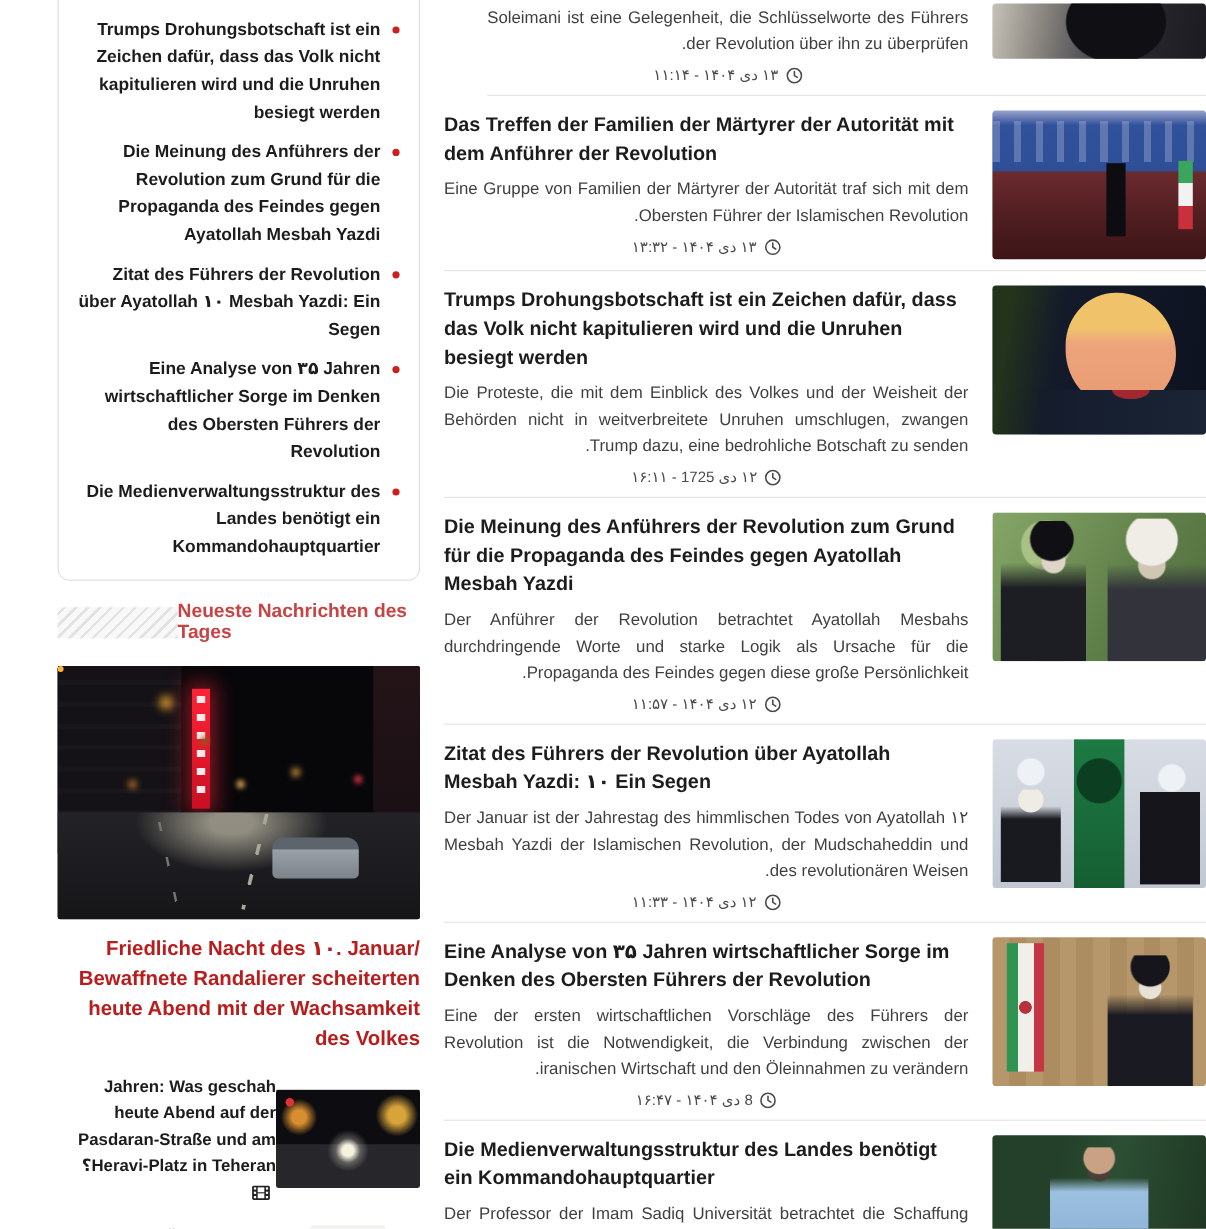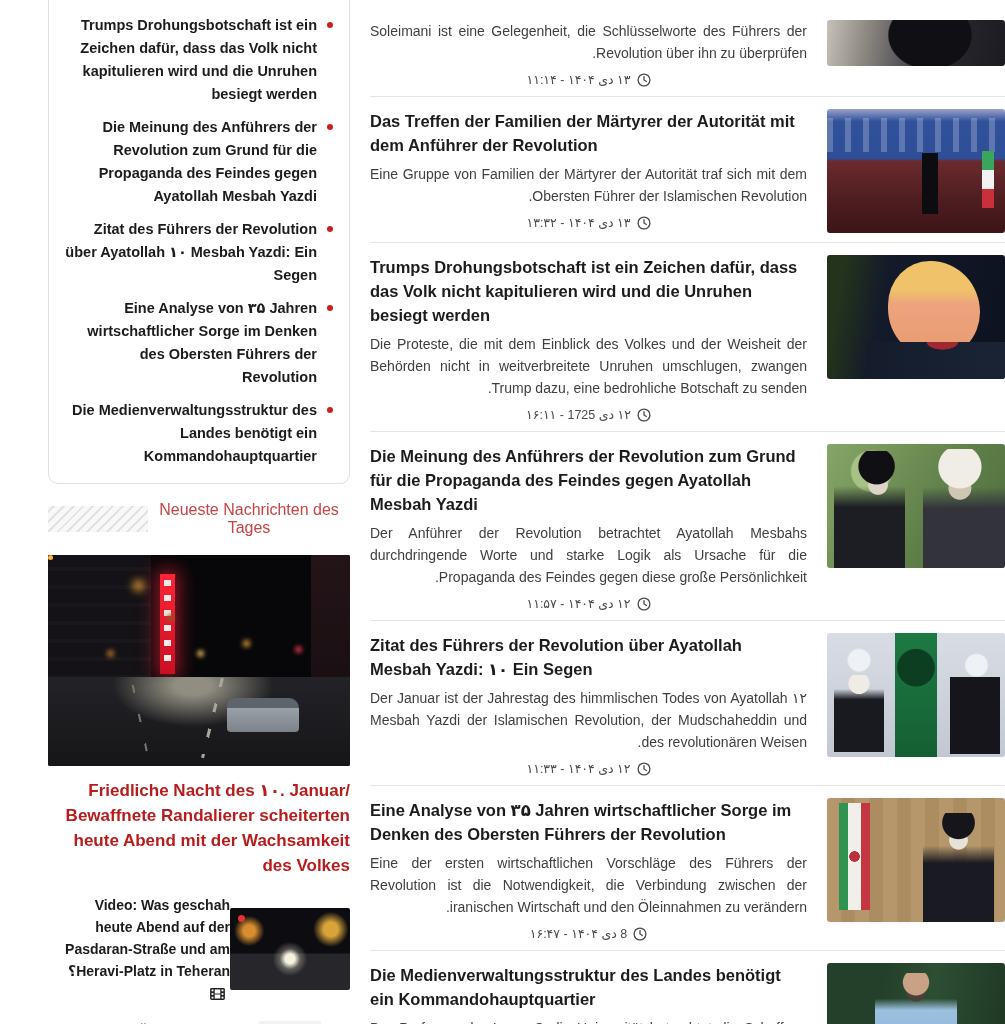--- a/index.html
+++ b/index.html
@@ -24,21 +24,21 @@
   }
   .bullet{
     position:absolute;right:2px;top:13px;width:6px;height:6px;border-radius:50%;
     background:var(--bullet);
   }
   .nn-row{display:flex;align-items:center;margin-top:17px;}
   .hatch{
     width:100px;height:26px;flex:none;
     background:repeating-linear-gradient(-45deg,#e2e2e2 0 2px,#f8f8f8 2px 7px);
   }
-  .nn-title{flex:1;text-align:center;color:var(--red);font-weight:normal;font-size:16px;}
+  .nn-title{flex:1;text-align:left;color:var(--red);font-weight:bold;font-size:16px;}
   .featured{
     margin-top:18px;width:302px;height:211px;position:relative;overflow:hidden;
     background:#07070a;border-radius:2px;cursor:pointer;
   }
   .f-build-l{position:absolute;left:0;top:0;width:34%;height:74%;
     background:repeating-linear-gradient(0deg,#141216 0 14px,#1a171c 14px 18px),#141216;}
   .f-build-r{position:absolute;right:0;top:0;width:13%;height:68%;
     background:linear-gradient(180deg,#241418 0,#180f12 100%);}
   .f-neon{position:absolute;left:37%;top:9%;width:15px;height:100px;
     background:linear-gradient(180deg,#ff2336,#c90f22);box-shadow:0 0 18px 4px rgba(255,40,60,.55);}
@@ -73,21 +73,21 @@
   .article{display:flex;align-items:flex-start;padding:12px 0 9px 0;border-bottom:1px solid var(--line);}
   .a-main{flex:1;min-width:0;}
   .a-title{
     margin:0 0 6px 0;direction:ltr;text-align:left;font-weight:bold;font-size:16.5px;
     line-height:24px;color:var(--title);cursor:pointer;
   }
   .a-body{direction:rtl;text-align:justify;font-size:14px;line-height:22px;color:var(--body);}
   .a-ts{display:block;direction:rtl;text-align:center;margin-top:8px;font-size:12.5px;color:var(--muted);}
   .a-ts svg{vertical-align:-3px;margin-left:6px;}
   .a-thumb{width:178px;height:124px;flex:none;margin-left:20px;border-radius:3px;}
-  .art-0{padding-top:20px;}
+  .art-0{padding-top:3px;margin-left:36px;}
   .art-0 .a-thumb{height:46px;}
   
   [data-photo]{position:relative;overflow:hidden;background:#888;cursor:pointer;}
   [data-photo="soleimani-memorial"]{background:linear-gradient(100deg,#c7c2b8 0%,#8e8a83 22%,#4a4a50 48%,#26262c 72%,#1b1b21 100%);}
   [data-photo="soleimani-memorial"]::before{content:"";position:absolute;left:30%;top:-8%;width:56%;height:130%;
     background:radial-gradient(ellipse at 50% 32%,#101014 0 58%,transparent 60%);}
   [data-photo="khamenei-meeting-hall"]{background:linear-gradient(180deg,#9aa3cc 0%,#31519b 10%,#2e4e98 40%,#6a2a2e 42%,#4e1d20 74%,#3c1517 100%);}
   [data-photo="khamenei-meeting-hall"]::before{content:"";position:absolute;left:0;right:0;top:7%;height:28%;opacity:.45;
     background:repeating-linear-gradient(90deg,rgba(255,255,255,.5) 0 6px,transparent 6px 18px);}
   [data-photo="khamenei-meeting-hall"]::after{content:"";position:absolute;right:6%;top:34%;width:7%;height:46%;
@@ -181,21 +181,21 @@
     <div class="f-build-r"></div>
     <div class="f-neon"></div>
     <div class="f-glow"></div>
     <div class="f-road"></div>
     <div class="f-car"></div>
   </div>
   <div class="fcaption">Friedliche Nacht des ۱۰. Januar/ Bewaffnete Randalierer scheiterten heute Abend mit der Wachsamkeit des Volkes</div>
 
   <div class="minis" id="mini-list">
       <div class="mini">
-    <div class="mini-text"><span>Video: Was geschah heute Abend auf der Pasdaran-Straße und am Heravi-Platz in Teheran؟</span><svg class="film" width="15" height="12" viewBox="0 0 16 13">
+    <div class="mini-text"><span>Jahren: Was geschah heute Abend auf der Pasdaran-Straße und am Heravi-Platz in Teheran؟</span><svg class="film" width="15" height="12" viewBox="0 0 16 13">
             <rect x="0" y="0" width="16" height="13" rx="1.5" fill="#222"></rect>
             <g fill="#fff">
               <rect x="1.6" y="1.6" width="2" height="2"></rect>
               <rect x="1.6" y="5.5" width="2" height="2"></rect>
               <rect x="1.6" y="9.4" width="2" height="2"></rect>
               <rect x="12.4" y="1.6" width="2" height="2"></rect>
               <rect x="12.4" y="5.5" width="2" height="2"></rect>
               <rect x="12.4" y="9.4" width="2" height="2"></rect>
               <rect x="5" y="1.6" width="6" height="4.4"></rect>
               <rect x="5" y="7" width="6" height="4.4"></rect>

